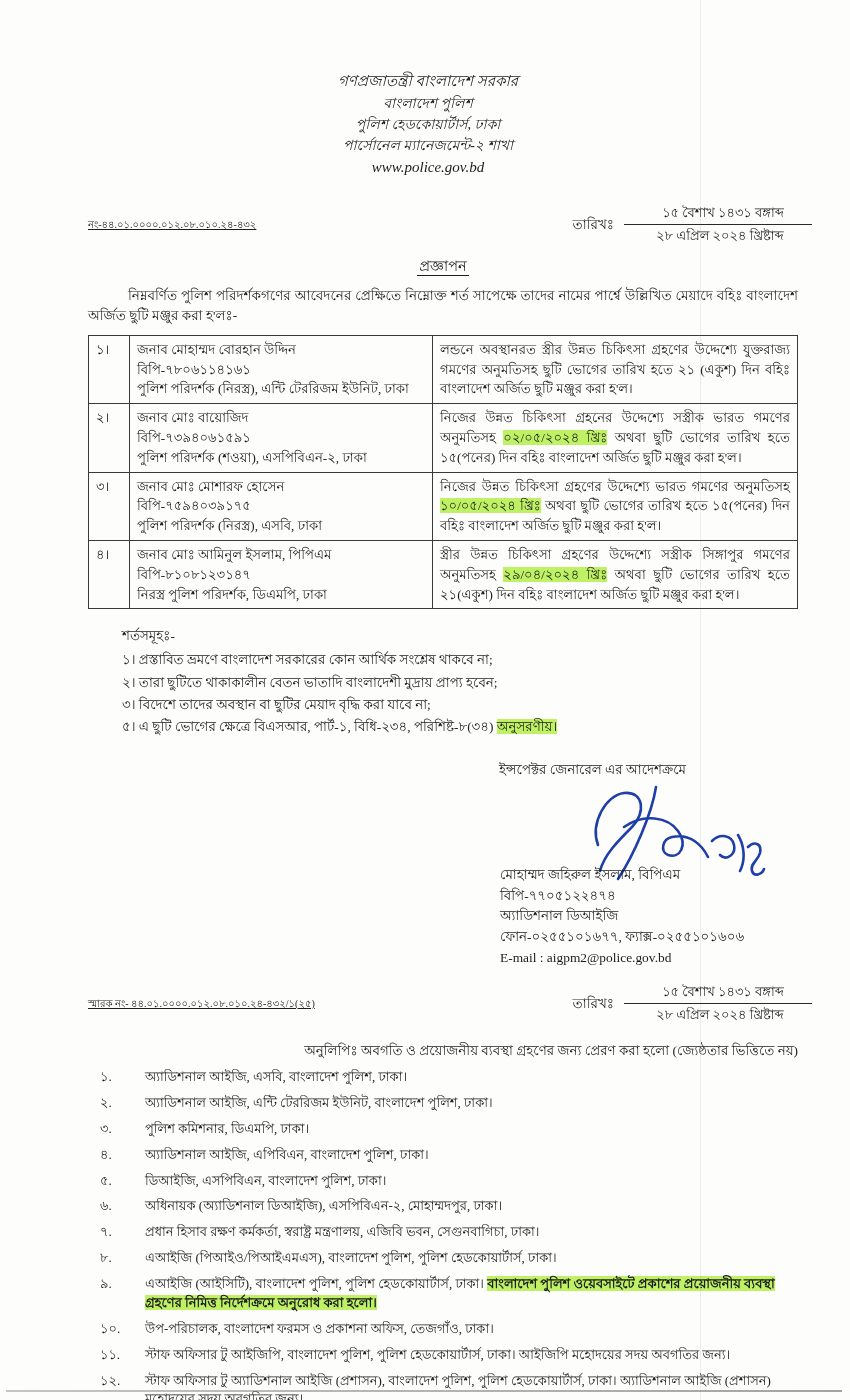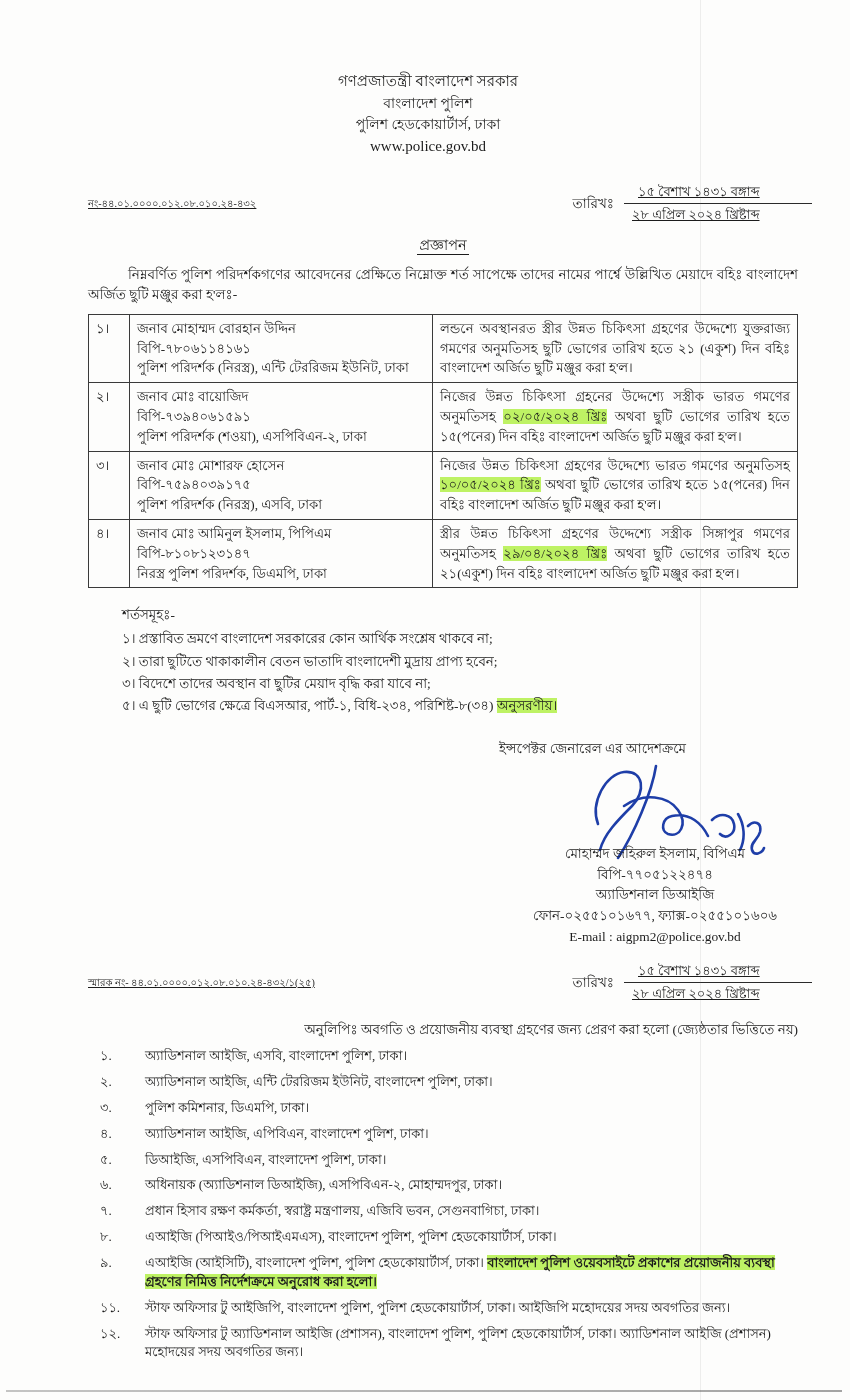--- a/index.html
+++ b/index.html
@@ -7,31 +7,31 @@
     width:850px;height:1400px;overflow:hidden;position:relative;
     background:#fdfdfc;color:#1c1c1c;
     font-family:"Liberation Serif","DejaVu Serif",serif;
     font-size:13px;line-height:1.42;
   }
   .scan-vline{position:absolute;top:0;bottom:0;left:700px;width:1px;background:rgba(120,120,120,.12);}
   .scan-bline{position:absolute;left:6px;right:8px;bottom:8px;height:2px;background:linear-gradient(to right,rgba(90,90,90,.35),rgba(90,90,90,.55));}
   .page{position:relative;padding:70px 52px 0 88px;}
   
   .doc-head{text-align:center;margin-left:-30px;}
-  .doc-head div{line-height:1.5;}
+  .doc-head div{line-height:1.5;font-style:italic;}
   .h1{font-size:15px;}
   .h2,.h3,.h4{font-size:14px;}
   .web{font-size:15px;font-family:"Liberation Serif",serif;}
   
   .ref-row{display:flex;justify-content:space-between;align-items:center;margin-top:26px;}
   .ref-row.second{margin-top:14px;}
   .memo-no{font-size:10px;text-decoration:underline;}
   .date-wrap{display:flex;align-items:center;gap:10px;}
   .date-label{font-size:13.5px;}
-  .date-stack{display:inline-block;text-align:left;min-width:188px;margin-right:-14px;text-decoration:underline;}
+  .date-stack{display:inline-block;text-align:center;min-width:188px;margin-right:-14px;}
   .date-stack .top{border-bottom:1.2px solid #2a2a2a;padding:0 4px 2px 14px;white-space:nowrap;}
   .date-stack .bot{padding:2px 4px 0 8px;white-space:nowrap;}
   
   .doc-title{text-align:center;margin-top:10px;font-size:14.5px;}
   .doc-title span{border-bottom:1.4px solid #1c1c1c;padding:0 2px 1px;}
   
   .intro{margin-top:10px;text-indent:40px;text-align:justify;font-size:13.5px;}
   
   table.leave{border-collapse:collapse;margin-top:10px;width:100%;}
   table.leave td{border:1.4px solid #3a3a3a;vertical-align:top;padding:4px 7px;font-size:13.2px;line-height:1.5;}
@@ -40,40 +40,41 @@
   td.what{text-align:justify;}
   .hl{background:#bef264;}
   .hl:empty{display:none;}
   .hl.b{font-weight:bold;}
   
   .conds{margin-top:16px;margin-left:34px;font-size:13.4px;}
   .conds .c-head{margin-bottom:2px;}
   .conds div{line-height:1.65;}
   
   .order-note{text-align:right;padding-right:112px;margin-top:22px;font-size:13.4px;}
-  .sig-block{width:310px;margin-left:auto;margin-right:-12px;text-align:center;margin-top:4px;position:relative;}
+  .sig-block{width:310px;margin-left:auto;margin-right:-12px;text-align:left;margin-top:4px;position:relative;}
   .sig-svg{display:block;margin:0 auto -26px 60px;}
   .sig-block .ln{line-height:1.55;font-size:13.4px;}
   .sig-block .email{font-family:"Liberation Serif",serif;}
   
   .copy-intro{margin-top:16px;font-size:13.4px;text-align:right;}
   .copy-list{margin-top:8px;}
   .copy-item{display:flex;margin-bottom:7.5px;}
   .copy-item .no{flex:0 0 57px;padding-left:12px;box-sizing:border-box;}
   .copy-item .tx{flex:1;text-align:left;}
 </style>
 </head>
 <body>
 
 <div class="page">
 
   <div class="doc-head">
     <div class="h1">গণপ্রজাতন্ত্রী বাংলাদেশ সরকার</div>
     <div class="h2">বাংলাদেশ পুলিশ</div>
     <div class="h3">পুলিশ হেডকোয়ার্টার্স, ঢাকা</div>
+    <div class="h4">পার্সোনেল ম্যানেজমেন্ট-২ শাখা</div>
     <div class="web">www.police.gov.bd</div>
   </div>
 
   <div class="ref-row">
     <div class="memo-no">নং-৪৪.০১.০০০০.০১২.০৮.০১০.২৪-৪৩২</div>
     <div class="date-wrap">
       <span class="date-label">তারিখঃ</span>
       <span class="date-stack">
         <span class="top" style="display:block">১৫ বৈশাখ ১৪৩১ বঙ্গাব্দ</span>
         <span class="bot" style="display:block">২৮ এপ্রিল ২০২৪ খ্রিষ্টাব্দ</span>
@@ -195,20 +196,24 @@
       </div>
     <div class="copy-item">
         <span class="no">৮.</span>
         <span class="tx"><span>এআইজি (পিআইও/পিআইএমএস), বাংলাদেশ পুলিশ, পুলিশ হেডকোয়ার্টার্স, ঢাকা।</span></span>
       </div>
     <div class="copy-item">
         <span class="no">৯.</span>
         <span class="tx"><span>এআইজি (আইসিটি), বাংলাদেশ পুলিশ, পুলিশ হেডকোয়ার্টার্স, ঢাকা। </span><span class="hl b">বাংলাদেশ পুলিশ ওয়েবসাইটে প্রকাশের প্রয়োজনীয় ব্যবস্থা গ্রহণের নিমিত্ত নির্দেশক্রমে অনুরোধ করা হলো।</span></span>
       </div>
     <div class="copy-item">
+        <span class="no">১০.</span>
+        <span class="tx"><span>উপ-পরিচালক, বাংলাদেশ ফরমস ও প্রকাশনা অফিস, তেজগাঁও, ঢাকা।</span></span>
+      </div>
+    <div class="copy-item">
         <span class="no">১১.</span>
         <span class="tx"><span>স্টাফ অফিসার টু আইজিপি, বাংলাদেশ পুলিশ, পুলিশ হেডকোয়ার্টার্স, ঢাকা। আইজিপি মহোদয়ের সদয় অবগতির জন্য।</span></span>
       </div>
     <div class="copy-item">
         <span class="no">১২.</span>
         <span class="tx"><span>স্টাফ অফিসার টু অ্যাডিশনাল আইজি (প্রশাসন), বাংলাদেশ পুলিশ, পুলিশ হেডকোয়ার্টার্স, ঢাকা। অ্যাডিশনাল আইজি (প্রশাসন) মহোদয়ের সদয় অবগতির জন্য।</span></span>
       </div>
 
   </div>
 

